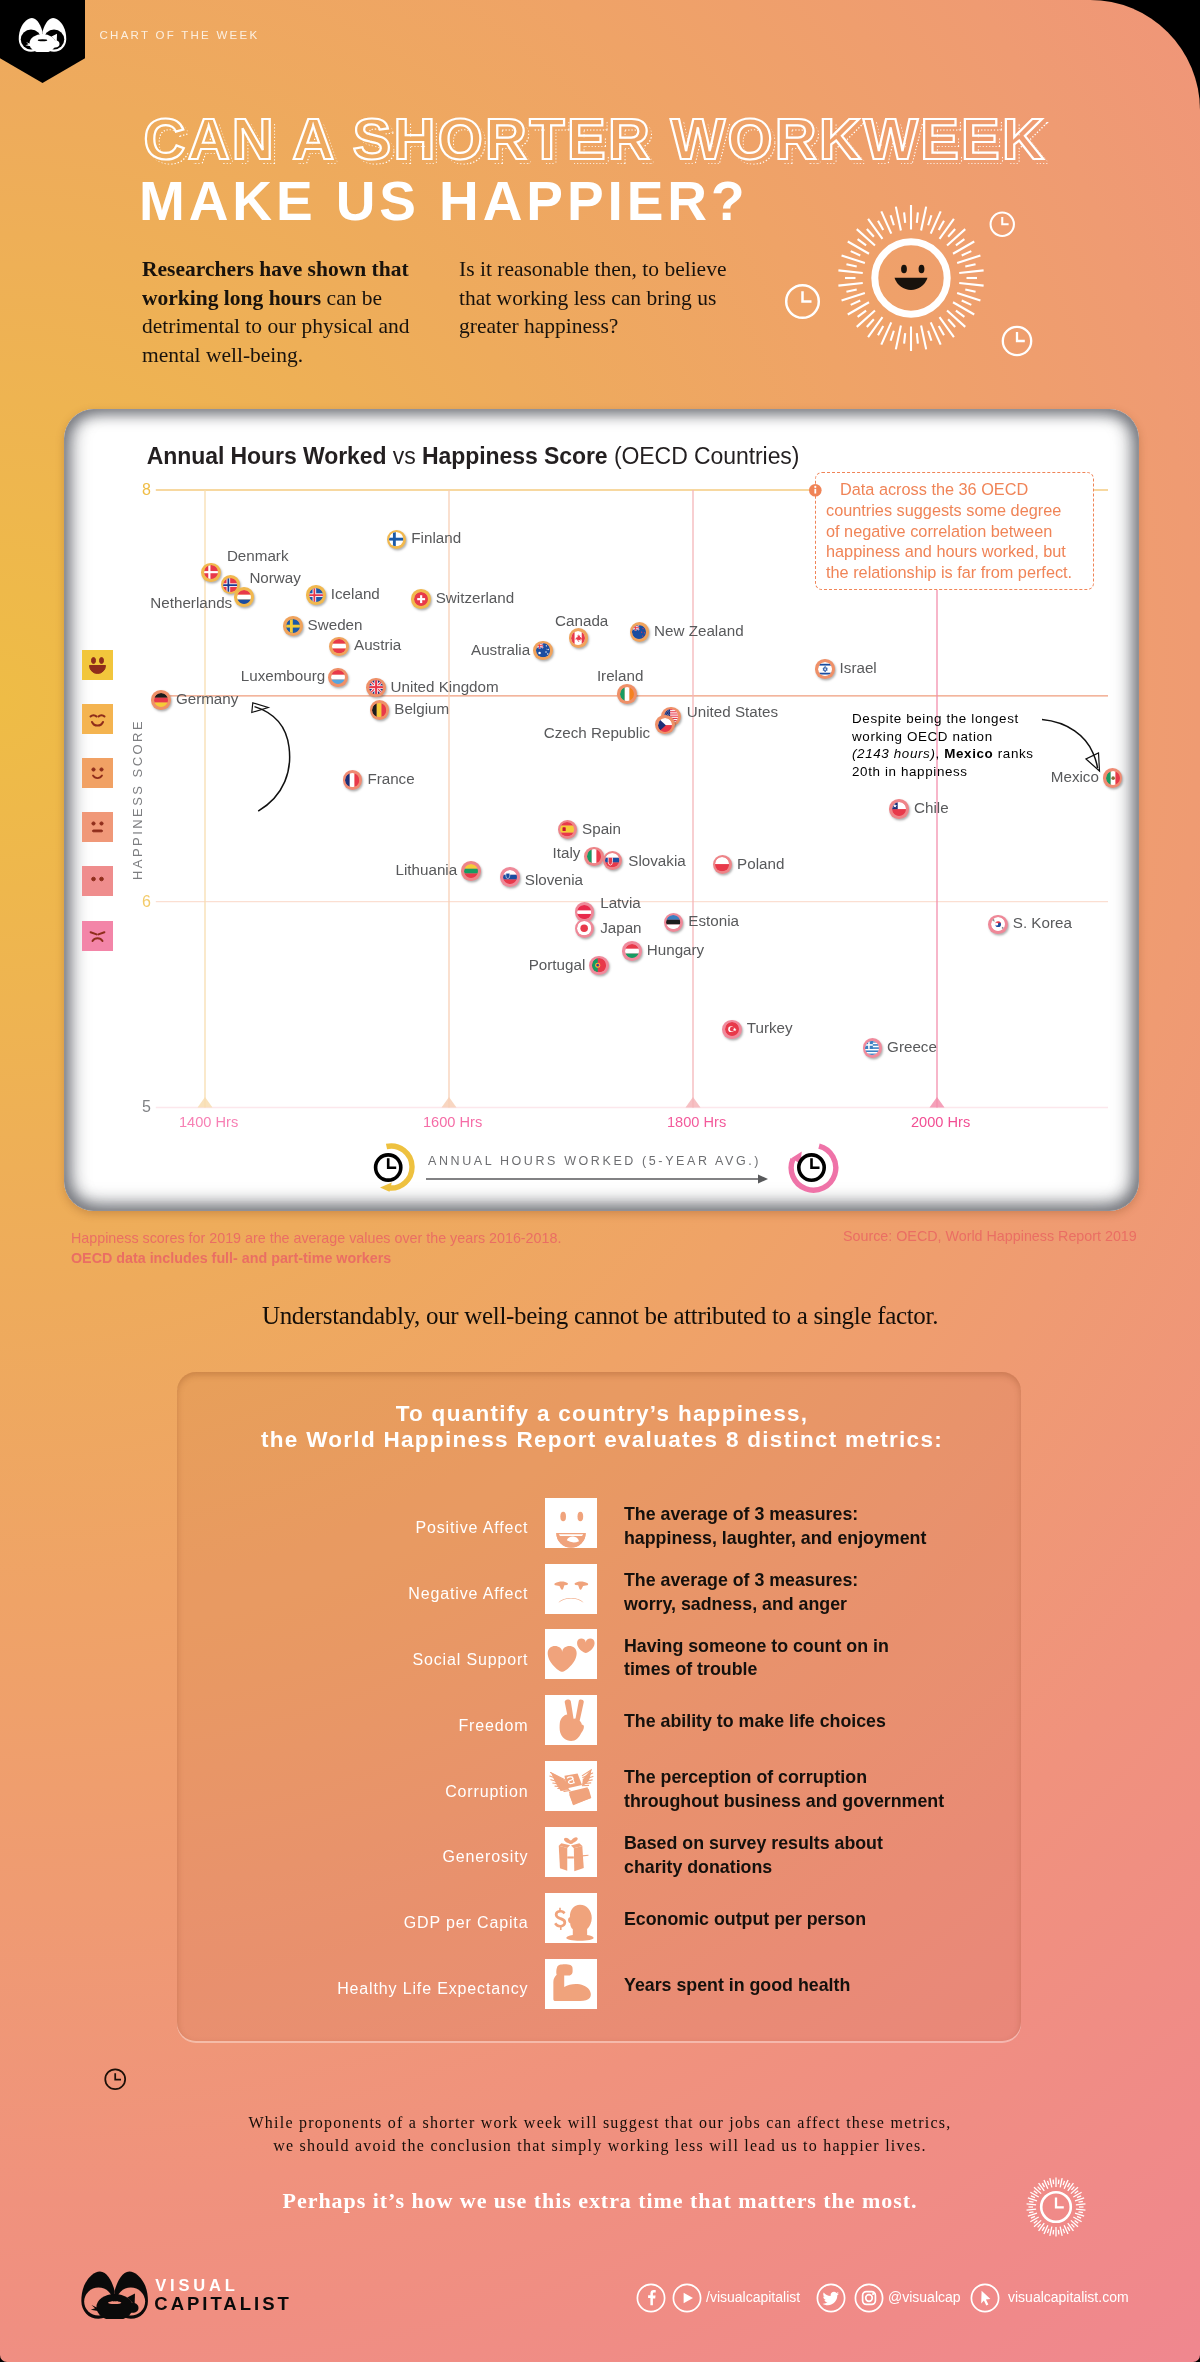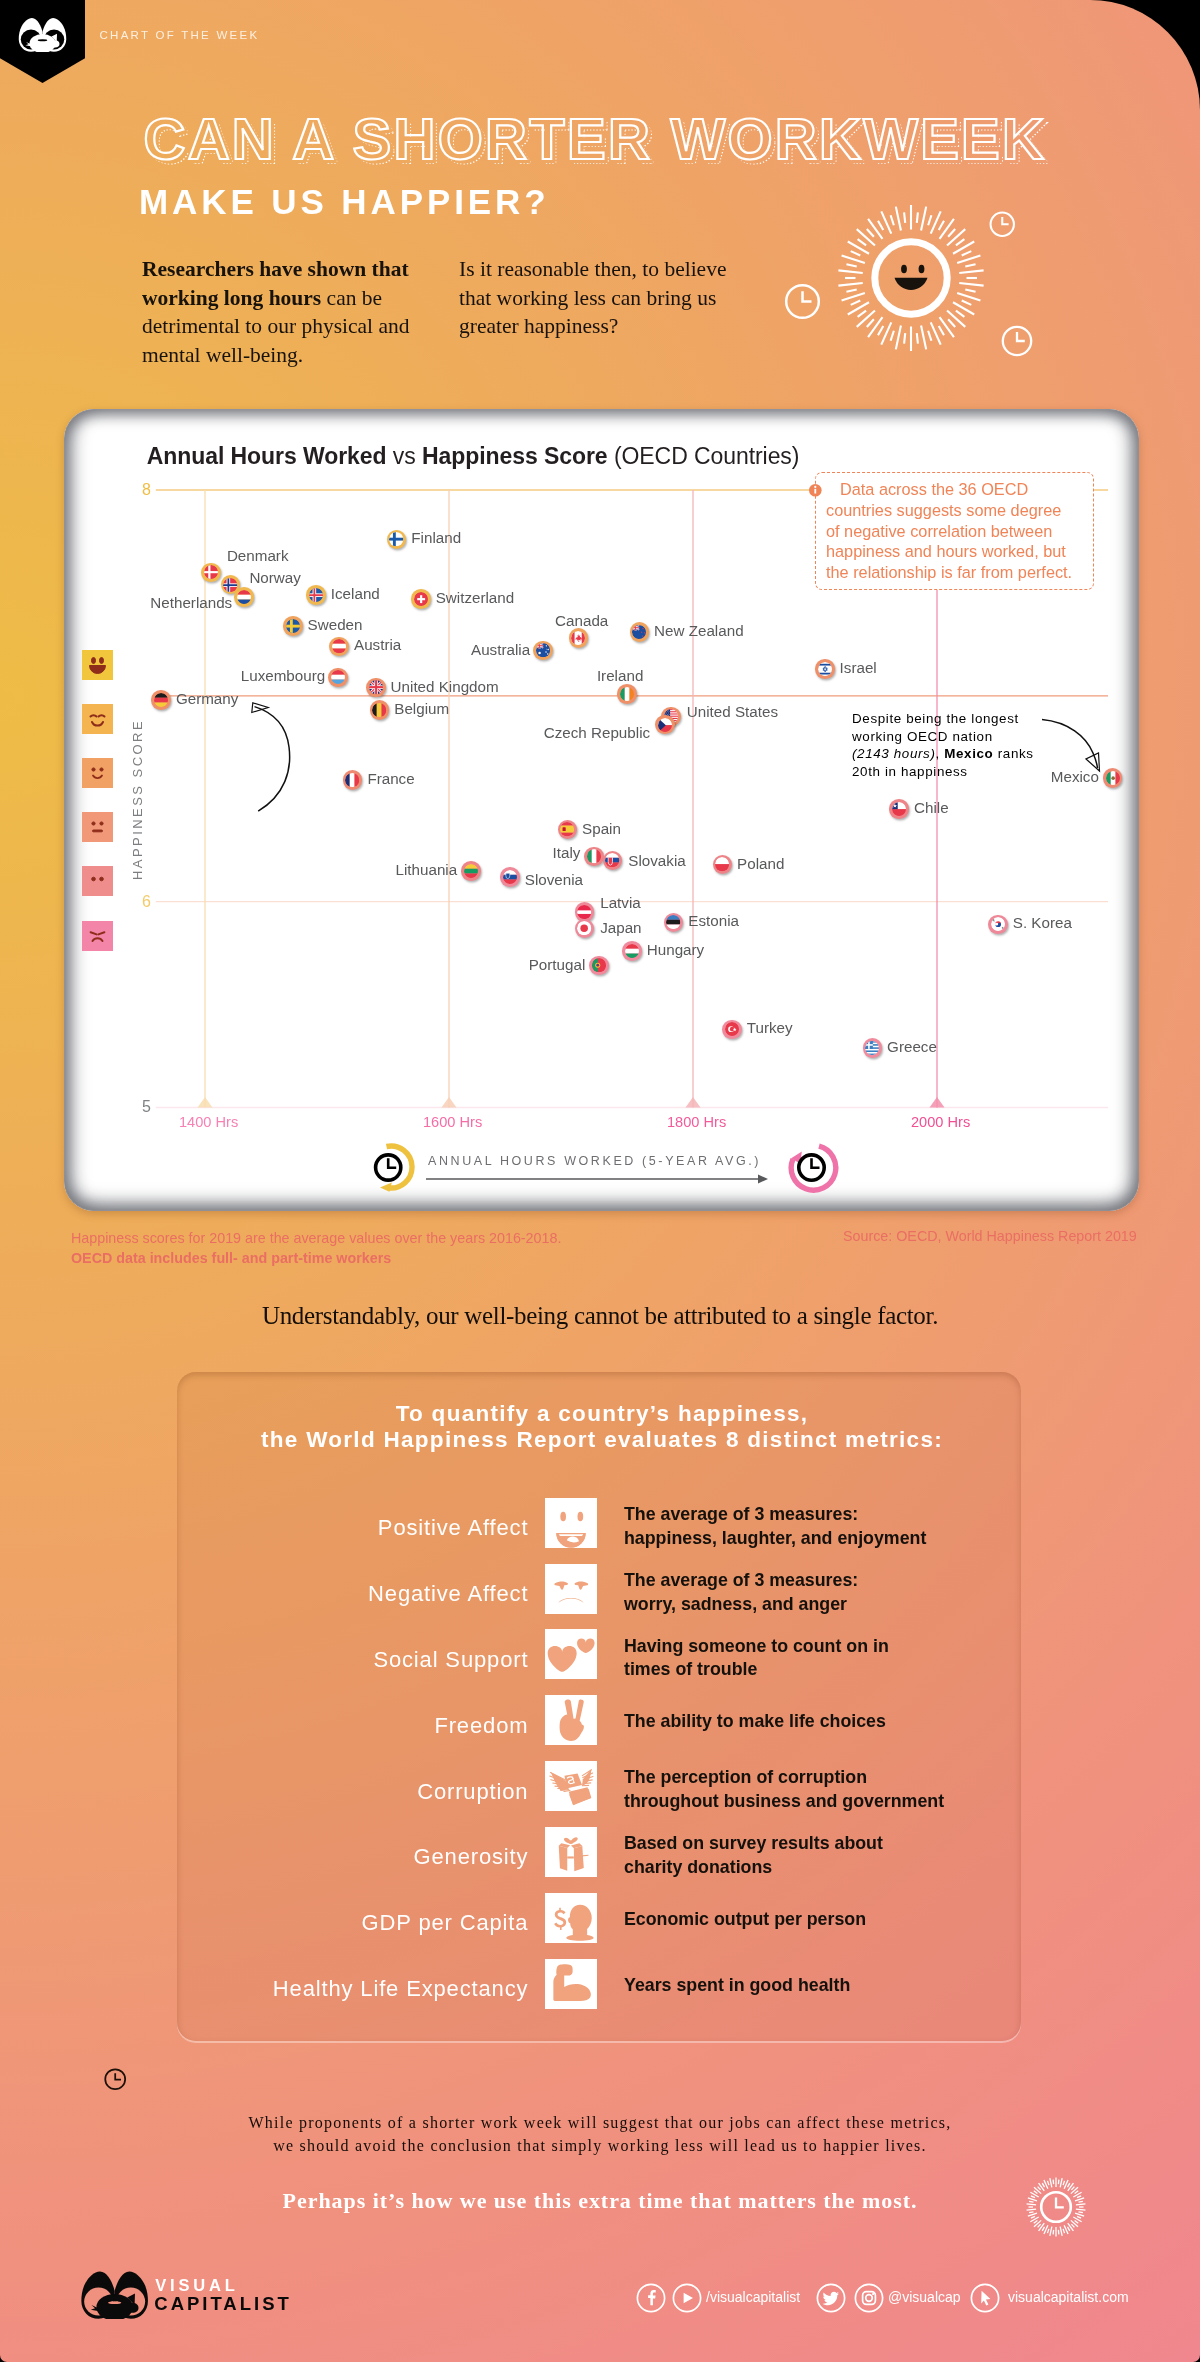--- a/index.html
+++ b/index.html
@@ -13,21 +13,21 @@
 
   
   .flag-banner{position:absolute;left:0;top:0;width:85px;height:83px;background:#000;
     clip-path:polygon(0 0,100% 0,100% 70.2%,50% 100%,0 70.2%);}
   .cow-logo{position:absolute;left:18px;top:17px;width:49px;height:35px;}
   .chart-of-week{position:absolute;left:99.5px;top:29.6px;color:#fcf0e2;font-size:11.5px;
     line-height:11.5px;letter-spacing:2.26px;font-weight:400;}
 
   .title1{position:absolute;left:143.5px;top:109.5px;font-size:58px;font-weight:700;letter-spacing:2.27px;
     color:transparent;-webkit-text-stroke:2.2px #ffffff;line-height:58px;}
-  .title2{position:absolute;left:139px;top:174px;font-size:35px;font-weight:700;letter-spacing:3.9px;
+  .title2{position:absolute;left:139px;top:174px;font-size:55px;font-weight:700;letter-spacing:3.9px;
     color:#ffffff;line-height:55px;}
   .lede{position:absolute;font-family:"Liberation Serif",serif;font-size:21.5px;line-height:28.5px;color:#18120c;}
   .lede1{left:142px;top:255px;width:290px;}
   .lede1 b{font-weight:700;}
   .lede2{left:459px;top:255px;width:285px;}
 
   .headclock{position:absolute;}
 
   
   .card{position:absolute;left:64px;top:409px;width:1074.5px;height:801.5px;background:#ffffff;
@@ -72,21 +72,21 @@
 
   .midline{position:absolute;left:0;top:1303px;width:1200px;text-align:center;
     font-family:"Liberation Serif",serif;font-size:25px;line-height:25px;color:#140e08;letter-spacing:-0.32px;}
 
   
   .panel{position:absolute;left:177px;top:1372px;width:844px;height:669px;border-radius:19px;
     background:rgba(160,70,30,.085);
     box-shadow:inset 0 3px 6px rgba(120,55,20,.26), 0 2px 0 rgba(255,255,255,.36);}
   .panel-title{position:absolute;left:180px;top:1401px;width:844px;text-align:center;
     font-size:22.5px;font-weight:700;color:#fff;line-height:26.4px;letter-spacing:1.29px;}
-  .m-name{position:absolute;text-align:right;font-size:22px;letter-spacing:0.85px;color:#fff;white-space:nowrap;line-height:22px;}
+  .m-name{position:absolute;text-align:right;font-size:16px;letter-spacing:0.85px;color:#fff;white-space:nowrap;line-height:22px;}
   .m-icon{position:absolute;width:52px;height:50px;background:#fff;}
   .m-desc{position:absolute;font-size:17.8px;line-height:23.7px;color:#14100c;font-weight:700;white-space:nowrap;}
 
   .closing{position:absolute;left:0;top:2111px;width:1200px;text-align:center;
     font-family:"Liberation Serif",serif;font-size:16px;line-height:23.3px;color:#150d08;letter-spacing:1.24px;}
   .closing2{position:absolute;left:0;top:2190px;width:1200px;text-align:center;
     font-family:"Liberation Serif",serif;font-size:22px;line-height:22px;font-weight:700;color:#fff;letter-spacing:0.95px;}
 
   .vc-logo{position:absolute;left:81.4px;top:2256px;}
   .social{position:absolute;}

